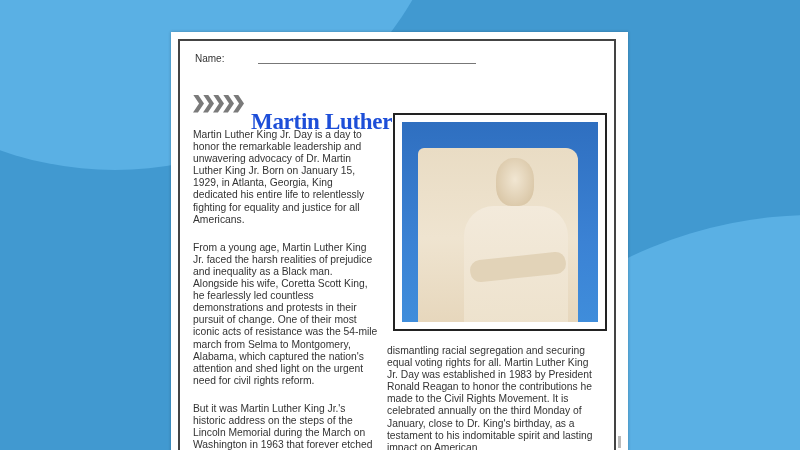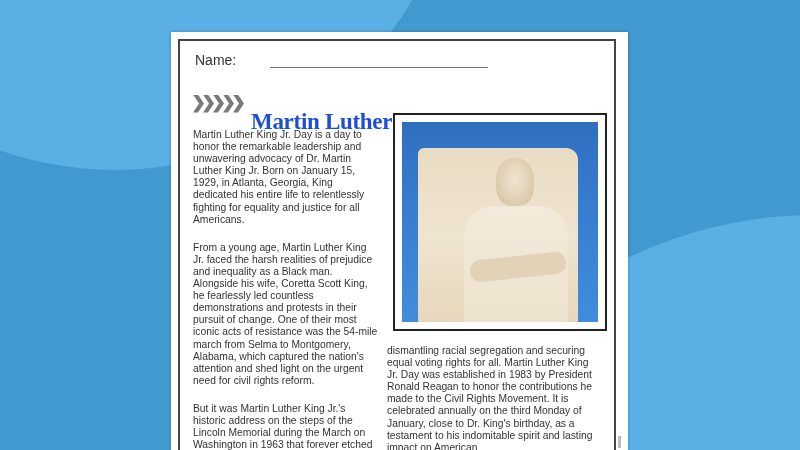--- a/index.html
+++ b/index.html
@@ -15,21 +15,21 @@
   .paper {
     position: absolute; left: 171px; top: 32px; width: 457px; height: 440px;
     background: #ffffff;
     box-shadow: 0 0 3px rgba(0,0,0,0.25);
   }
   .inner-border {
     position: absolute; left: 7px; top: 7px; width: 438px; height: 440px;
     border: 2px solid #444; border-bottom: none; box-sizing: border-box;
   }
   .name-row {
-    position: absolute; left: 24px; top: 20px; font-size: 14px; color: #333;
+    position: absolute; left: 24px; top: 20px; font-size: 10px; color: #333;
     display: flex; align-items: flex-end; gap: 33px;
   }
   .name-line { display: inline-block; width: 218px; border-bottom: 1px solid #777; height: 11px; margin-left: 1px; }
 
   .title-row { position: absolute; left: 22px; top: 40px; display: flex; align-items: center; }
   .chevrons { display: flex; gap: 0; margin-right: 8px; }
   .chev {
     width: 11px; height: 18px; background: #7a7a7a;
     clip-path: polygon(0 0, 45% 0, 100% 50%, 45% 100%, 0 100%, 55% 50%);
     margin-right: -1px;

